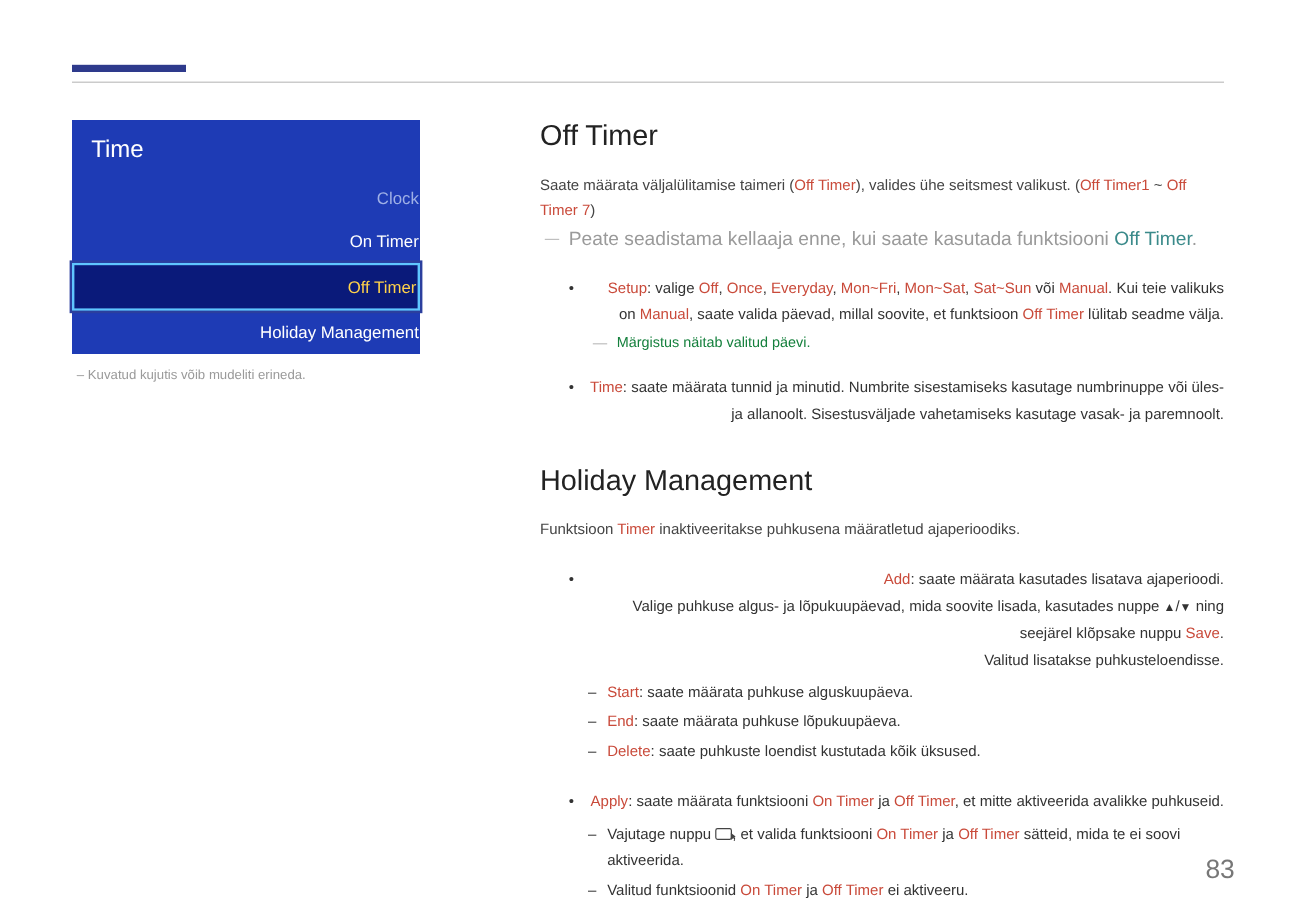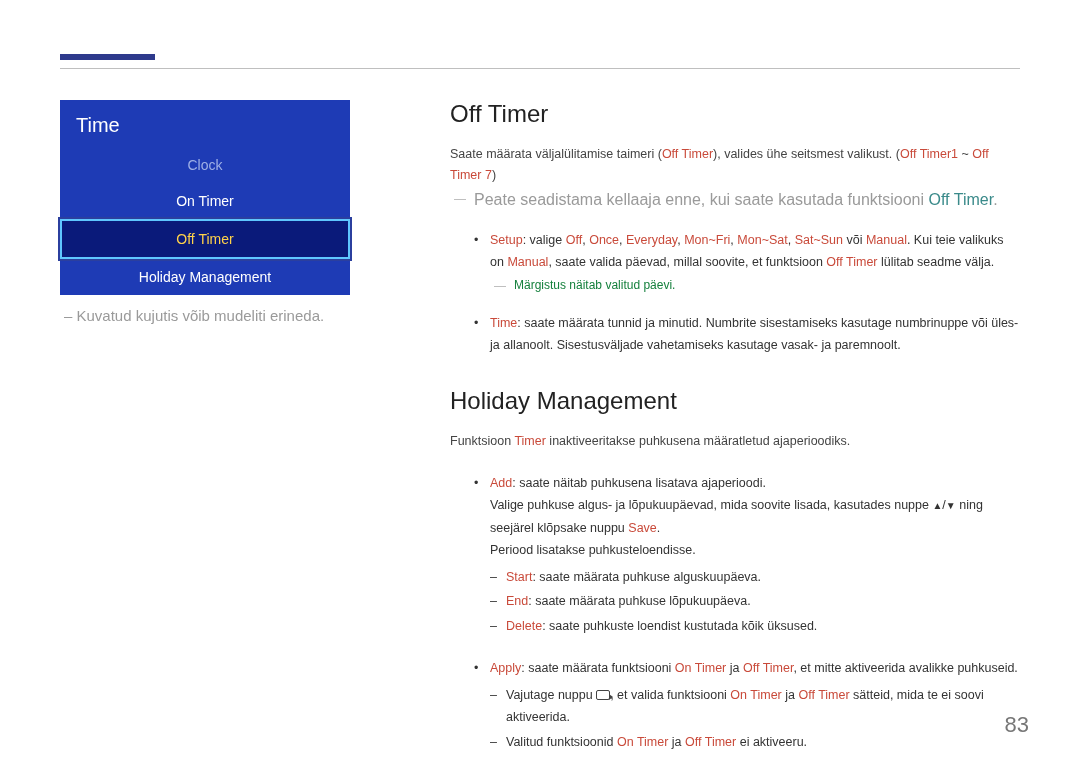--- a/index.html
+++ b/index.html
@@ -4,32 +4,32 @@
 <style>
   * { margin: 0; padding: 0; box-sizing: border-box; }
   body { font-family: Arial, Helvetica, sans-serif; background: #fff; color: #333; width: 1080px; height: 763px; position: relative; }
   .top-accent { position: absolute; top: 54px; left: 60px; width: 95px; height: 6px; background: #2e3a8c; }
   .top-border { position: absolute; top: 68px; left: 60px; right: 60px; height: 1px; background: #bfbfbf; }
   .page-number { position: absolute; bottom: 25px; right: 51px; font-size: 22px; color: #777; }
 
   .left-col { position: absolute; top: 100px; left: 60px; width: 290px; }
   .menu-box { background: #1e3bb5; color: #fff; font-size: 14px; }
   .menu-title { padding: 14px 16px 10px 16px; font-size: 20px; font-weight: 400; }
-  .menu-item { padding: 10px 1px; display: flex; justify-content: center; align-items: center; }
+  .menu-item { padding: 10px 1px; display: flex; justify-content: flex-end; align-items: center; }
   .menu-item.dim { color: #9fb0e6; }
   .menu-item.selected { background: #0a1a7a; color: #ffd24a; border: 2px solid #5fc6ff; outline: 2px solid #2b3f9e; margin: 0 0; }
-  .menu-footer { font-size: 15px; color: #9a9a9a; margin-top: 12px; margin-left: 4px; }
+  .menu-footer { font-size: 11px; color: #9a9a9a; margin-top: 12px; margin-left: 4px; }
 
   .right-col { position: absolute; top: 100px; left: 450px; right: 60px; }
   h2 { font-size: 24px; font-weight: 400; margin-bottom: 16px; color: #222; }
   .section { margin-bottom: 30px; }
   .line { font-size: 12.5px; line-height: 1.7; color: #444; }
   .note-dash { position: relative; padding-left: 24px; color: #9a9a9a; font-size: 16px; margin: 4px 0 6px 0; }
   .note-dash::before { content: ""; position: absolute; left: 4px; top: 8px; width: 12px; height: 1px; background: #bfbfbf; }
-  ul.bullets { list-style: none; margin-left: 24px; margin-top: 20px; }
+  ul.bullets { list-style: none; margin-left: 24px; margin-top: 20px; text-align: right; }
   ul.bullets > li { position: relative; padding-left: 16px; font-size: 12.5px; line-height: 1.8; margin-bottom: 4px; }
   ul.bullets > li::before { content: "•"; position: absolute; left: 0; top: 0; color: #333; }
   .sub-dash { margin-left: 40px; }
   .sub-dash > li { position: relative; padding-left: 16px; font-size: 12.5px; line-height: 1.8; list-style: none; margin-bottom: 2px; }
   .sub-dash > li::before { content: "–"; position: absolute; left: 0; color: #333; }
   .sub-note-dash { position: relative; padding-left: 24px; color: #15803d; font-size: 12px; margin: 2px 0 4px 40px; }
   .sub-note-dash::before { content: ""; position: absolute; left: 4px; top: 8px; width: 12px; height: 1px; background: #bfbfbf; }
 
   .k-red { color: #c94a3a; }
   .k-teal { color: #3a8a8a; }
@@ -87,23 +87,23 @@
     </ul>
   </div>
 
   <div class="section">
     <h2>Holiday Management</h2>
     <p class="line">
       <span>Funktsioon </span><span class="k-red">Timer</span><span> inaktiveeritakse puhkusena määratletud ajaperioodiks.</span>
     </p>
     <ul class="bullets">
       <li>
-        <span class="k-red">Add</span><span>: saate näitab puhkusena lisatava ajaperioodi.</span><br>
+        <span class="k-red">Add</span><span>: saate määrata kasutades lisatava ajaperioodi.</span><br>
         <span>Valige puhkuse algus- ja lõpukuupäevad, mida soovite lisada, kasutades nuppe </span><span class="arrow-up">▲</span>/<span class="arrow-down">▼</span><span> ning seejärel klõpsake nuppu </span><span class="k-red">Save</span><span>.</span><br>
-        <span>Periood lisatakse puhkusteloendisse.</span>
+        <span>Valitud lisatakse puhkusteloendisse.</span>
       </li>
     </ul>
     <ul class="sub-dash">
       <li><span class="k-red">Start</span><span>: saate määrata puhkuse alguskuupäeva.</span></li>
       <li><span class="k-red">End</span><span>: saate määrata puhkuse lõpukuupäeva.</span></li>
       <li><span class="k-red">Delete</span><span>: saate puhkuste loendist kustutada kõik üksused.</span></li>
     </ul>
     <ul class="bullets">
       <li>
         <span class="k-red">Apply</span><span>: saate määrata funktsiooni </span><span class="k-red">On Timer</span><span> ja </span><span class="k-red">Off Timer</span><span>, et mitte aktiveerida avalikke puhkuseid.</span>

